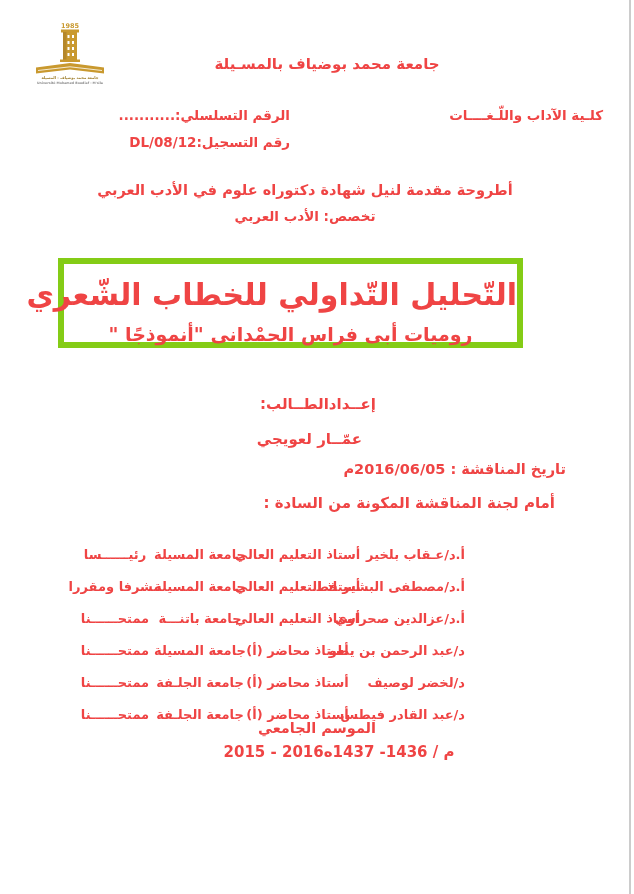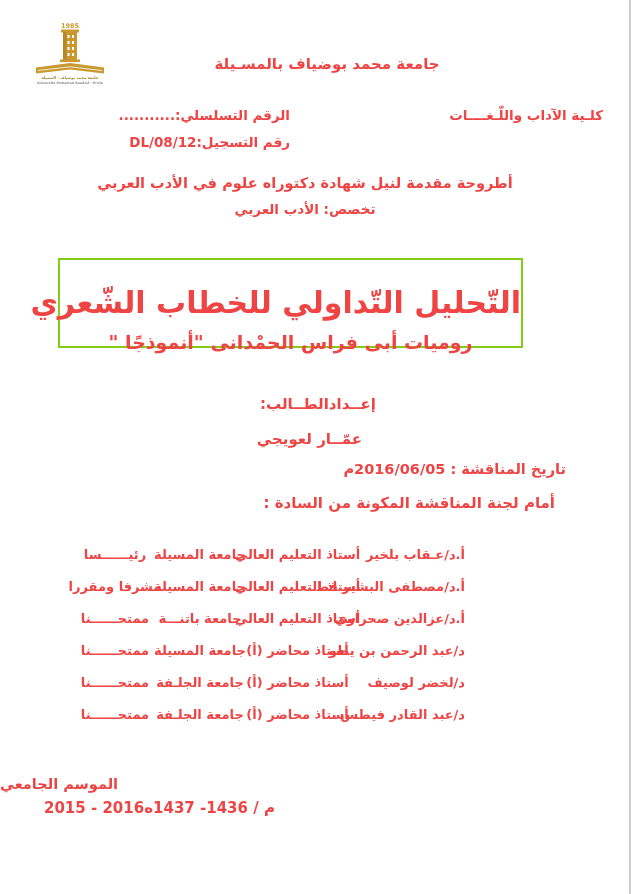--- a/index.html
+++ b/index.html
@@ -11,48 +11,48 @@
   }
   .abs { position:absolute; }
   .page-edge-right { position:absolute; top:0; left:629px; width:2px; height:894px; background:#cccccc; }
 
   .uni-name { top:55px; left:20px; right:0; text-align:center; font-size:15px; }
 
   .hdr-col { top:102px; line-height:27px; font-size:13.5px; white-space:nowrap; }
   .hdr-right { right:31px; }
   .hdr-left  { right:344px; text-align:right; }
 
-  .statement-block { top:175px; left:0; right:24px; text-align:center; }
+  .statement-block { top:182px; left:0; right:24px; text-align:center; }
   .statement { font-size:14.5px; }
   .specialty { font-size:13.5px; margin-top:10px; }
 
   .title-box {
     top:258px; left:58px; width:465px; height:90px;
-    border:2px solid #84cc16; text-align:center; padding-top:20px;
+    border:6px solid #84cc16; text-align:center; padding-top:8px;
   }
   .main-title { font-size:30px; line-height:46px; white-space:nowrap; }
   .sub-title  { font-size:19px; line-height:32px; white-space:nowrap; }
 
   .prepared-label { top:395px; right:258px; font-size:15px; }
   .student-name   { top:430px; right:272px; font-size:15px; }
   .defense-date   { top:461px; right:68px;  font-size:14.5px; }
   .committee-intro{ top:494px; right:79px;  font-size:15px; }
 
   .committee {
     top:538px; left:75px; width:390px;
     display:grid; grid-template-columns:115px 105px 90px 80px;
     direction:rtl; font-size:13px; row-gap:0;
   }
   .committee .cell {
     height:32px; display:flex; align-items:center; white-space:nowrap;
   }
   .committee .c-name { justify-content:flex-start; } 
   .committee .c-rank, .committee .c-univ, .committee .c-role { justify-content:center; }
 
-  .footer-block { top:776px; left:0; right:0; text-align:left; }
+  .footer-block { top:720px; left:0; right:0; text-align:center; }
   .season-label { font-size:14.5px; }
   .season-value { font-size:15px; margin-top:7px; direction:ltr;padding-left:44px; }
 </style>
 </head>
 <body>
 
 <div class="page">
 
   <svg class="abs" style="left:33px; top:20px;" width="74" height="66" viewBox="0 0 74 66">
     <text x="37" y="8" font-size="6.5" fill="#c9992f" text-anchor="middle" font-weight="bold">1985</text>

